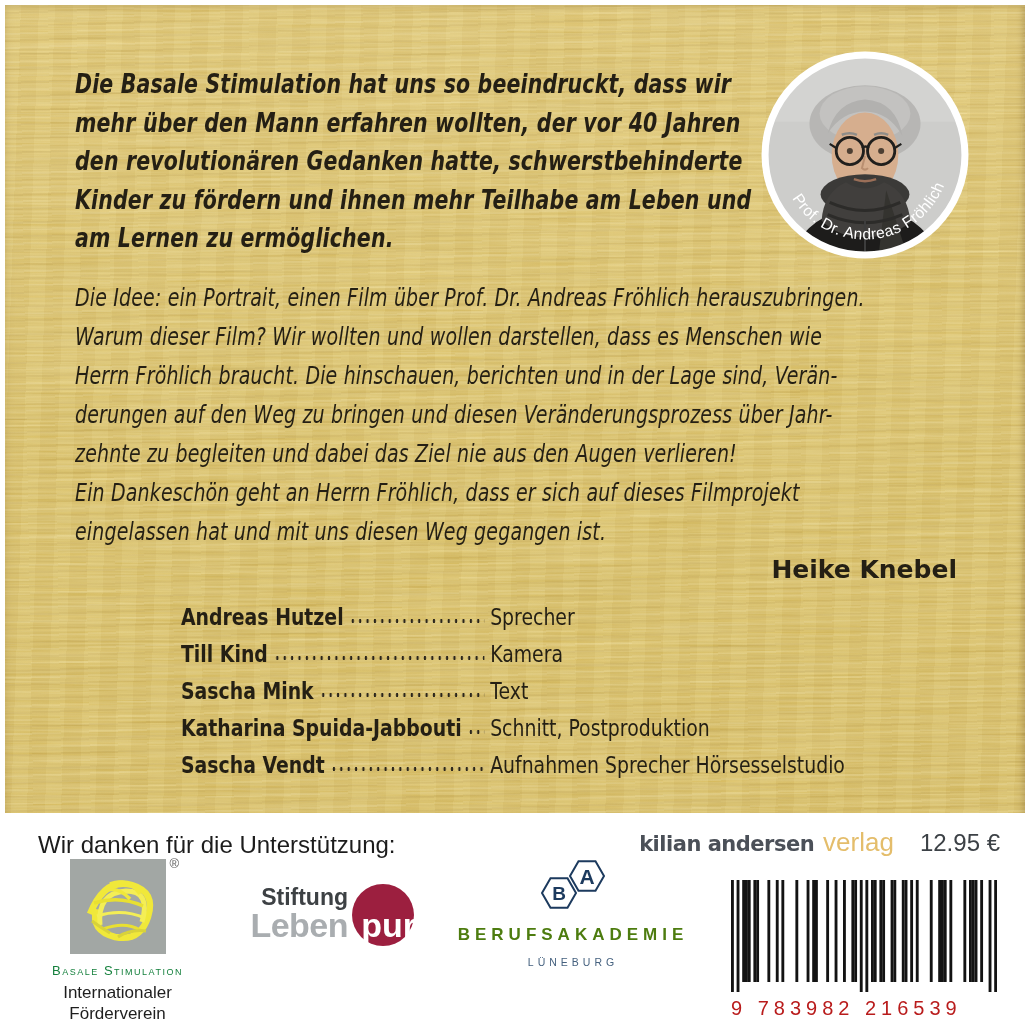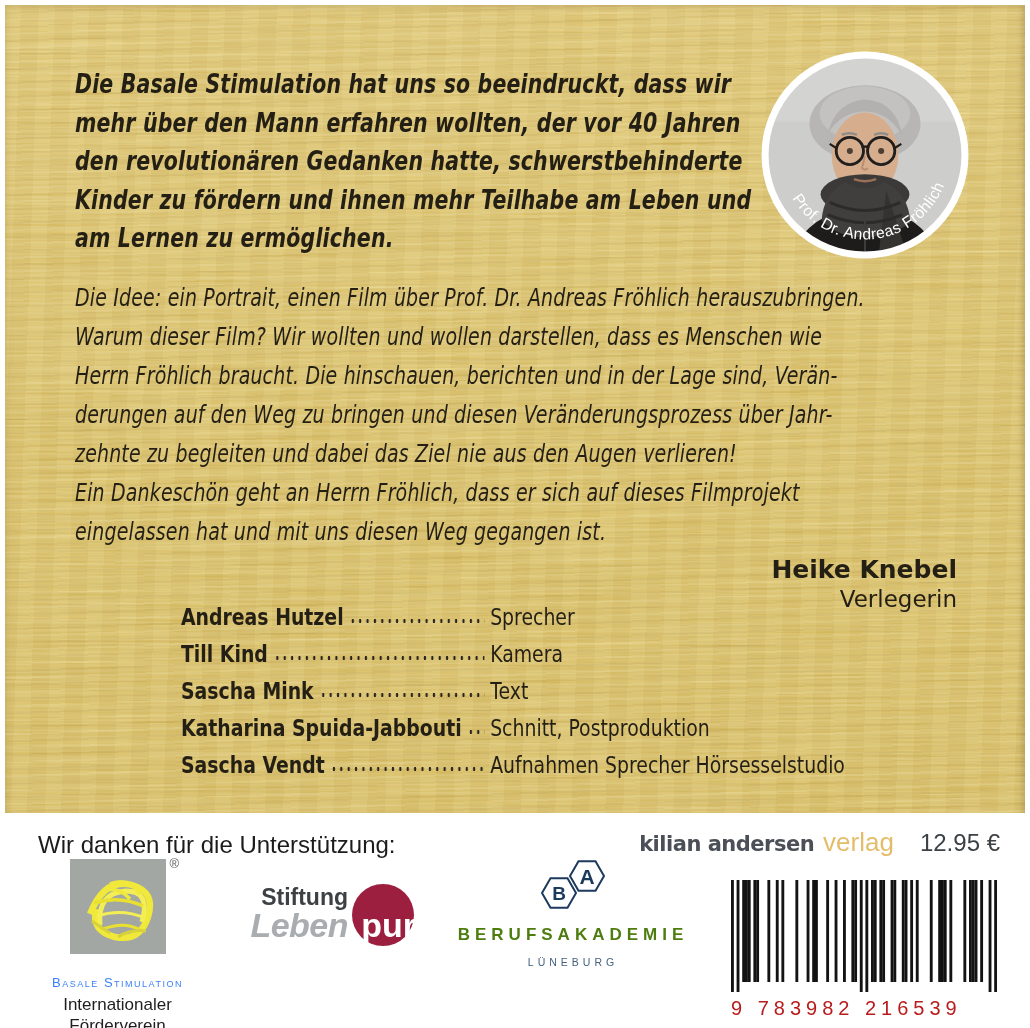--- a/index.html
+++ b/index.html
@@ -31,26 +31,26 @@
           background-image:radial-gradient(circle,#2a251c 1.6px,rgba(0,0,0,0) 1.8px);
           background-size:9px 6px;background-repeat:repeat-x;background-position:left bottom;}
   
   .photo{position:absolute;left:756px;top:46px;width:208px;height:208px;}
   
   .footer{position:absolute;left:0;top:813px;width:1030px;height:215px;background:#fff;
           font-family:"Liberation Sans",sans-serif;color:#1c1c1c;}
   .thanks{position:absolute;left:38px;top:18px;font-size:24px;}
   .basale{position:absolute;left:15px;top:46px;width:205px;text-align:center;}
   .basale .reg{position:absolute;left:calc(50% + 52px);top:-3px;font-size:13px;color:#5c5c5c;}
-  .basale-caption{margin-top:17px;font-size:13px;letter-spacing:1.5px;color:#3b82f6;font-variant:small-caps;}
+  .basale-caption{margin-top:5px;font-size:13px;letter-spacing:1.5px;color:#15803d;font-variant:small-caps;}
   .basale-org{font-size:17px;line-height:21px;color:#1e1e1e;margin-top:4px;}
   .lebenpur{position:absolute;left:230px;top:71px;width:186px;height:66px;}
   .lp-circle{position:absolute;right:2px;top:0;width:62px;height:62px;border-radius:50%;background:#9c1f3f;}
   .lp-stiftung{position:absolute;right:68px;top:0;font-size:23px;color:#3d4144;font-weight:bold;}
-  .lp-leben{position:absolute;right:68px;top:22px;font-size:34px;font-weight:bold;color:#a9adb0;letter-spacing:-.5px;font-style:italic;}
+  .lp-leben{position:absolute;right:68px;top:22px;font-size:34px;font-weight:bold;color:#a9adb0;letter-spacing:-.5px;}
   .lp-pur{position:absolute;right:0;top:22px;font-size:34px;font-weight:bold;color:#fff;}
   .berufs{position:absolute;left:455px;top:44px;width:236px;text-align:center;}
   .berufs-title{font-size:17px;font-weight:bold;letter-spacing:5px;color:#4d7c0f;margin-top:6px;}
   .berufs-sub{font-size:10.5px;letter-spacing:4px;color:#45617f;margin-top:11px;}
   .publisher{position:absolute;right:30px;top:14px;display:flex;align-items:baseline;}
   .pub-name{font-family:"DejaVu Sans",sans-serif;font-size:21px;font-weight:bold;color:#4b5058;letter-spacing:-.5px;}
   .pub-suffix{font-size:26px;color:#e4bd6b;margin-left:9px;font-weight:300;}
   .pub-price{font-size:24px;color:#3c4146;margin-left:26px;}
   .barcode{position:absolute;left:731px;top:67px;width:266px;}
   .bc-digits{margin-top:1px;font-size:20px;letter-spacing:5px;color:#b91c1c;white-space:nowrap;}
@@ -125,21 +125,20 @@
       <div>Warum dieser Film? Wir wollten und wollen darstellen, dass es Menschen wie</div>
       <div>Herrn Fröhlich braucht. Die hinschauen, berichten und in der Lage sind, Verän-</div>
       <div>derungen auf den Weg zu bringen und diesen Veränderungsprozess über Jahr-</div>
       <div>zehnte zu begleiten und dabei das Ziel nie aus den Augen verlieren!</div>
       <div>Ein Dankeschön geht an Herrn Fröhlich, dass er sich auf dieses Filmprojekt</div>
       <div>eingelassen hat und mit uns diesen Weg gegangen ist.</div>
     </div>
 
     <div class="signature goldtext">
       <div class="sig-name">Heike Knebel</div>
-      <div class="sig-role">Verlegerin</div>
     </div>
 
     <div class="credits goldtext">
       <div class="credit-row">
         <span class="c-namecell">
             <span class="c-name">Andreas Hutzel</span>
             <span class="leader"></span>
           </span>
         <span class="c-role">Sprecher</span>
       </div>

